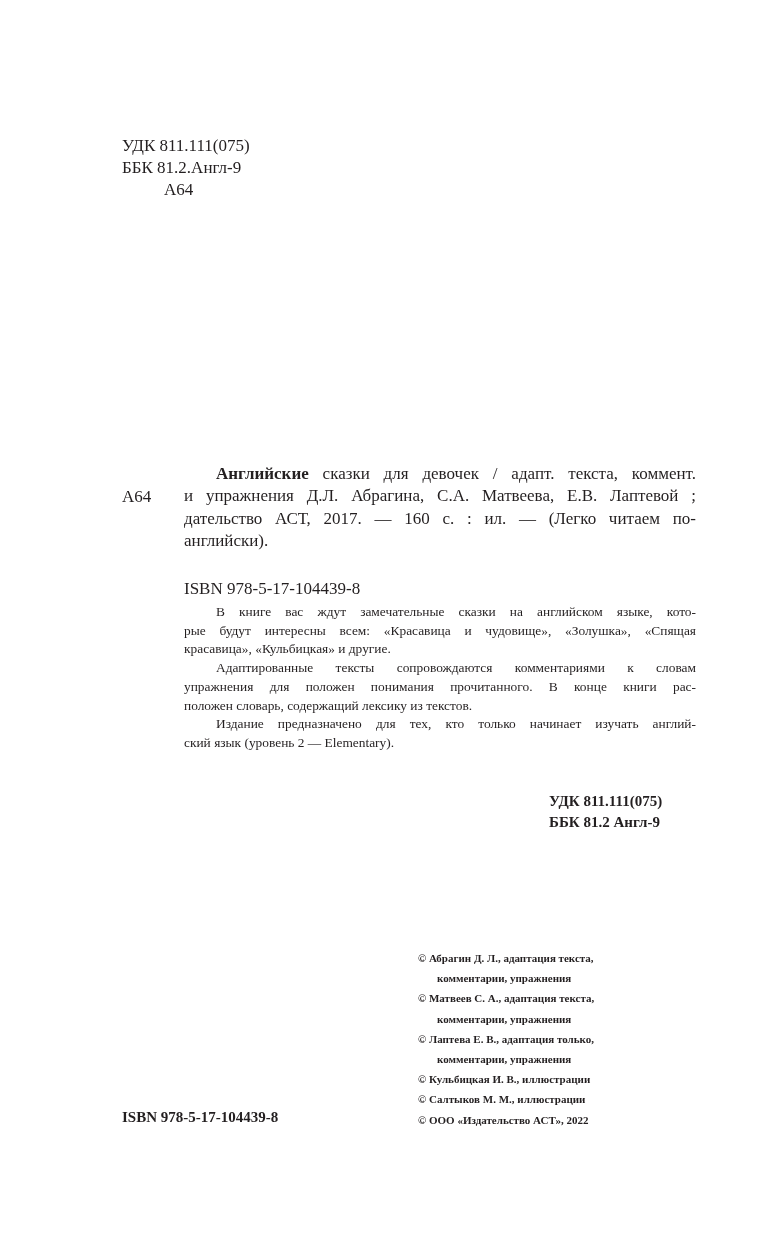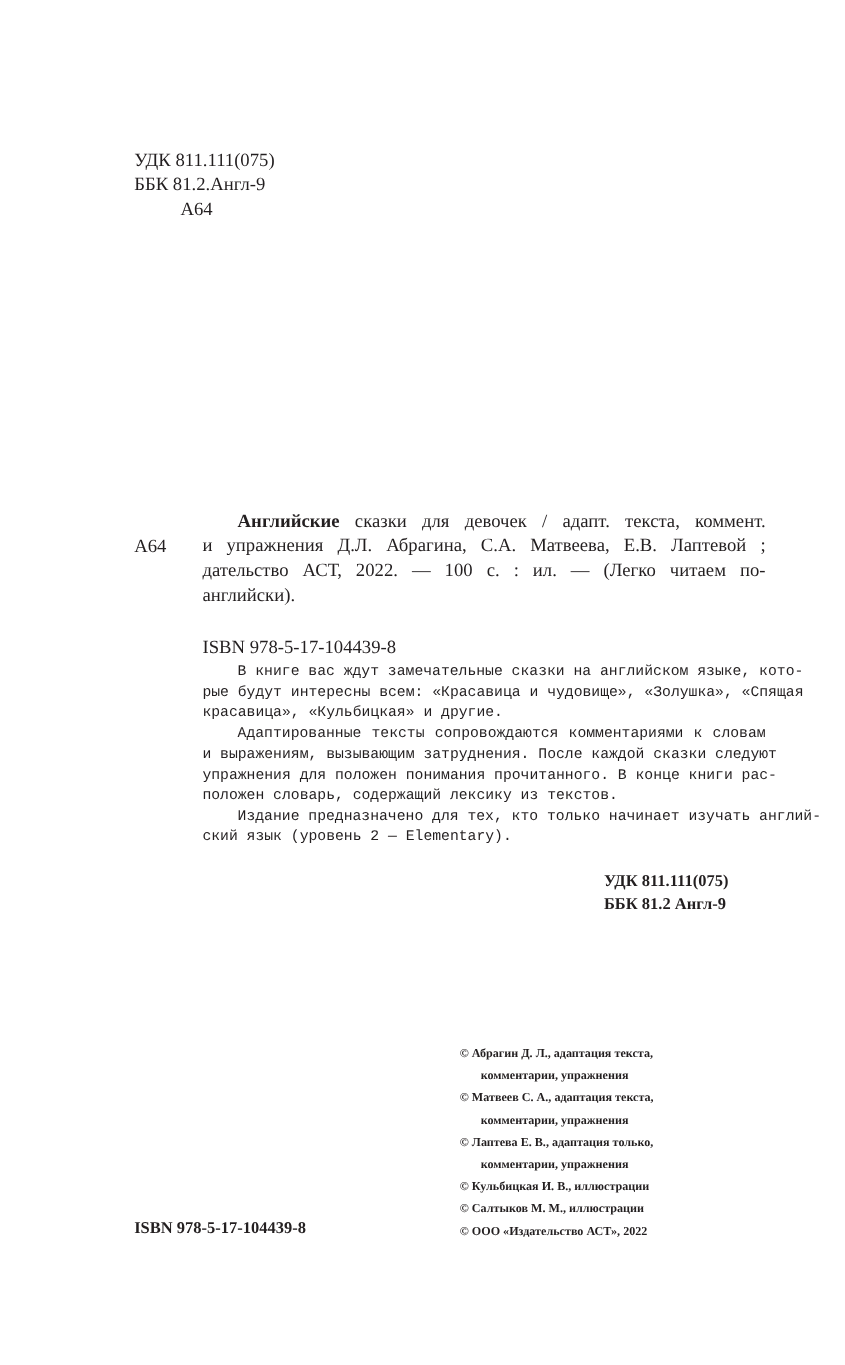--- a/index.html
+++ b/index.html
@@ -60,21 +60,21 @@
 
     
     .annotation {
       position: absolute;
       left: 184px;
       top: 603px;
       width: 512px;
       font-size: 13.4px;
       line-height: 18.7px;
     }
-    .annotation .l { display: block; text-align: justify; text-align-last: justify; white-space: nowrap; font-family: Liberation Mono, monospace; }
+    .annotation .l { display: block; text-align: justify; text-align-last: justify; white-space: nowrap; }
     .annotation .l.last { text-align-last: left; }
     .annotation .ind { padding-left: 32px; }
 
     
     .right-codes {
       position: absolute;
       left: 549px;
       top: 791px;
       font-size: 15px;
       line-height: 21px;
@@ -108,31 +108,30 @@
 <div class="top-codes">
   <span class="line">УДК 811.111(075)</span>
   <span class="line">ББК 81.2.Англ-9</span>
   <span class="line indent">А64</span>
 </div>
 
 <span class="abs bib-code">А64</span>
 <div class="bib">
   <span class="l first-line"><b>Английские</b><span> сказки для девочек / адапт. текста, коммент.</span></span>
   <span class="l">и упражнения Д.Л. Абрагина, С.А. Матвеева, Е.В. Лаптевой ;</span>
-  <span class="l">дательство АСТ, 2022. — 100 с. : ил. — (Легко читаем по-</span>
+  <span class="l">дательство АСТ, 2017. — 160 с. : ил. — (Легко читаем по-</span>
   <span class="l last">английски).</span>
 </div>
 <div class="isbn-main">ISBN 978-5-17-104439-8</div>
 
 <div class="annotation">
   <span class="l ind">В книге вас ждут замечательные сказки на английском языке, кото-</span>
   <span class="l">рые будут интересны всем: «Красавица и чудовище», «Золушка», «Спящая</span>
   <span class="l last">красавица», «Кульбицкая» и другие.</span>
   <span class="l ind">Адаптированные тексты сопровождаются комментариями к словам</span>
-  <span class="l">и выражениям, вызывающим затруднения. После каждой сказки следуют</span>
   <span class="l">упражнения для положен понимания прочитанного. В конце книги рас-</span>
   <span class="l last">положен словарь, содержащий лексику из текстов.</span>
   <span class="l ind">Издание предназначено для тех, кто только начинает изучать англий-</span>
   <span class="l last">ский язык  (уровень 2 — Elementary).</span>
 </div>
 
 <div class="right-codes">
   <span class="line">УДК 811.111(075)</span>
   <span class="line">ББК 81.2 Англ-9</span>
 </div>

